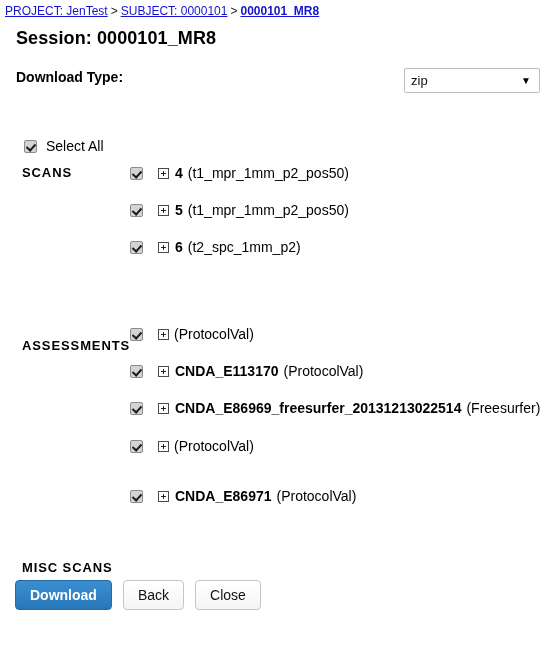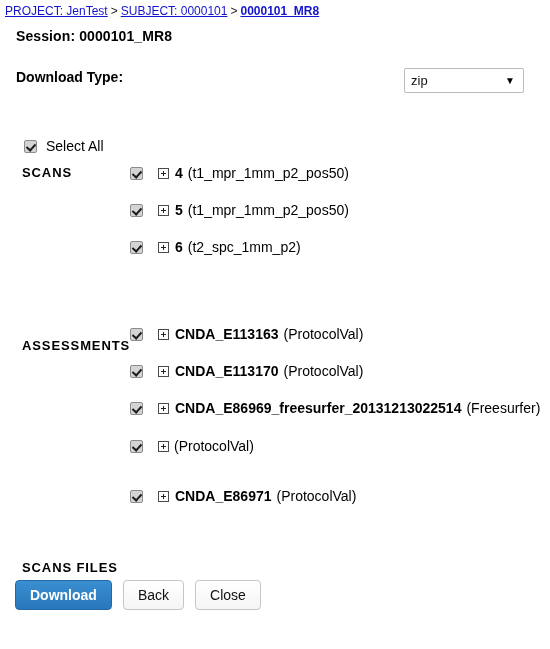--- a/index.html
+++ b/index.html
@@ -37,38 +37,38 @@
     color: #222222;
     padding: 0 3px;
     text-decoration: none;
   }
 
   
   .session-title {
     position: absolute;
     left: 16px;
     top: 28px;
-    font-size: 14px;
+    font-size: 18px;
     font-weight: bold;
     letter-spacing: 0.1px;
   }
 
   
   .dl-type-label {
     position: absolute;
     left: 16px;
     top: 69px;
     font-size: 14px;
     font-weight: bold;
   }
   .dl-type-select {
     position: absolute;
     left: 404px;
     top: 68px;
-    width: 120px;
+    width: 136px;
     height: 25px;
     box-sizing: border-box;
     border: 1px solid #bcbcbc;
     border-radius: 2px;
     background: #ffffff;
     font-family: "Liberation Sans", sans-serif;
     font-size: 13px;
     color: #111111;
     padding: 0 6px;
     line-height: 23px;
@@ -235,21 +235,21 @@
   <span class="sel-arrow">▼</span>
 </div>
 
 <div class="select-all-row">
   <span class="cbox"></span>
   <span class="cb-label">Select All</span>
 </div>
 
 <div class="section-label" id="scans-label">SCANS</div>
 <div class="section-label" id="assess-label">ASSESSMENTS</div>
-<div class="section-label" id="misc-label">SCANS FILES</div>
+<div class="section-label" id="misc-label">MISC SCANS</div>
 
 <div class="item-row" style="top:165px">
   <span class="cbox"></span>
   <span class="plusbox"></span>
   <span class="item-name">4</span>
   <span class="item-desc">(t1_mpr_1mm_p2_pos50)</span>
 </div>
 <div class="item-row" style="top:202px">
   <span class="cbox"></span>
   <span class="plusbox"></span>
@@ -259,21 +259,20 @@
 <div class="item-row" style="top:239px">
   <span class="cbox"></span>
   <span class="plusbox"></span>
   <span class="item-name">6</span>
   <span class="item-desc">(t2_spc_1mm_p2)</span>
 </div>
 
 <div class="item-row" style="top:326px">
   <span class="cbox"></span>
   <span class="plusbox"></span>
-  <span class="item-name">CNDA_E113163</span>
   <span class="item-desc">(ProtocolVal)</span>
 </div>
 <div class="item-row" style="top:363px">
   <span class="cbox"></span>
   <span class="plusbox"></span>
   <span class="item-name">CNDA_E113170</span>
   <span class="item-desc">(ProtocolVal)</span>
 </div>
 <div class="item-row" style="top:400px">
   <span class="cbox"></span>

